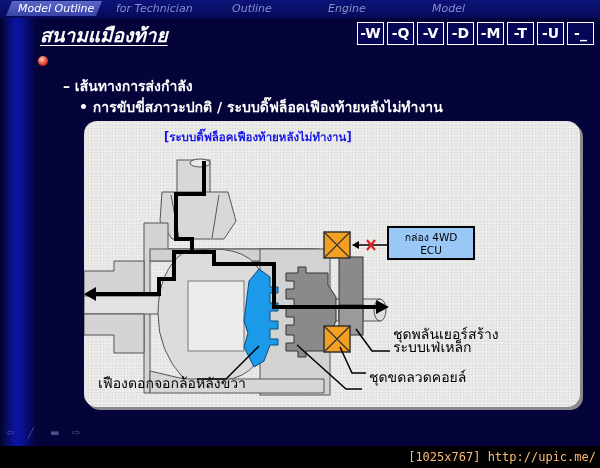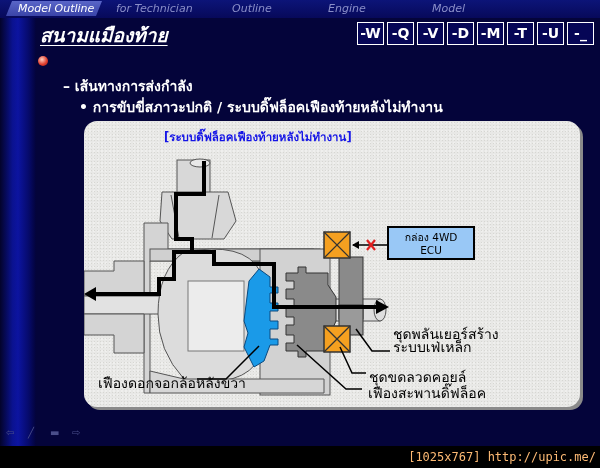--- a/index.html
+++ b/index.html
@@ -122,21 +122,20 @@
     </svg>
 
     <div class="ecu">
       <div>กล่อง 4WD</div>
       <div>ECU</div>
     </div>
 
     <div class="lbl" style="left:309px;top:202px">ชุดพลันเยอร์สร้าง</div>
     <div class="lbl" style="left:309px;top:215px">ระบบเฟ่เหล็ก</div>
     <div class="lbl" style="left:285px;top:245px">ชุดขดลวดคอยล์</div>
-    <div class="lbl" style="left:284px;top:261px">เฟืองสะพานดิ๊ฟล็อค</div>
     <div class="lbl" style="left:14px;top:251px">เฟืองดอกจอกล้อหลังขวา</div>
   </div>
 
   <div class="navicons">
     <span>⇦</span>
     <span>╱</span>
     <span>▬</span>
     <span>⇨</span>
   </div>
 </div>

